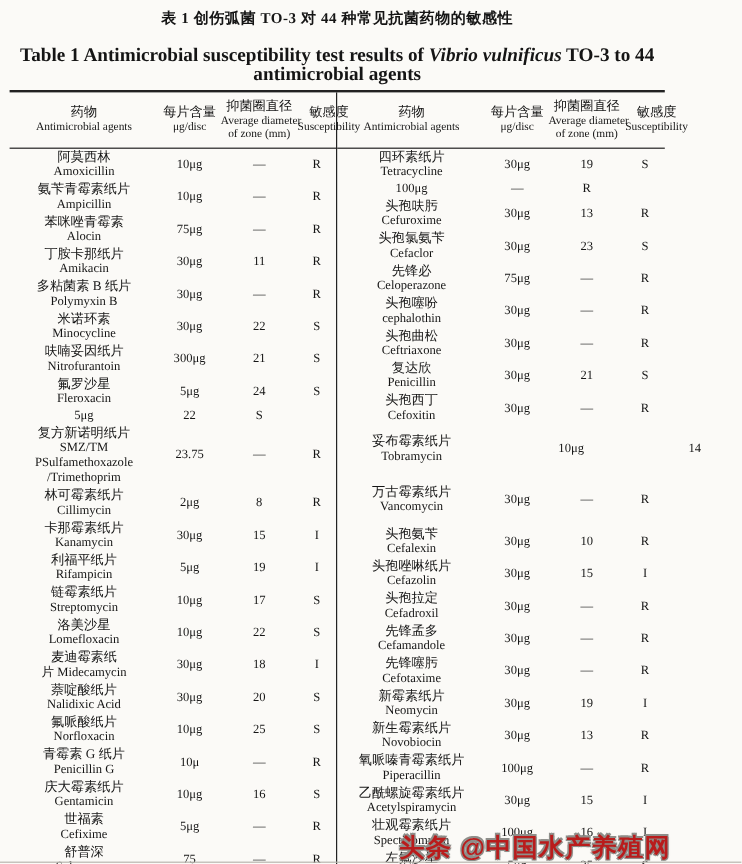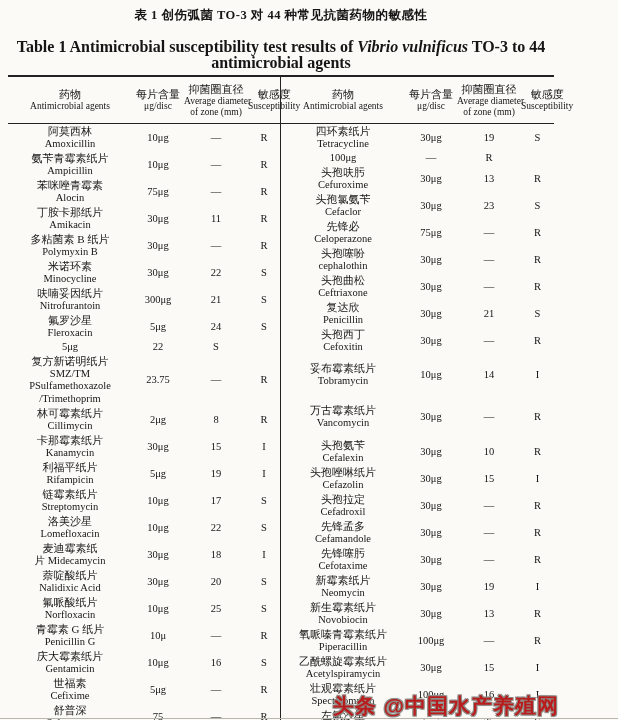--- a/index.html
+++ b/index.html
@@ -49,21 +49,21 @@
     grid-template-columns:124px 52px 64px 1fr;
     align-items:center;
     text-align:center;
     padding:1px 0;
   }
   .agent-zh { font-size:11px; line-height:12.5px; }
   .agent-en { font-size:10.5px; line-height:12.5px; white-space:pre-line; }
   .cell.dose, .cell.zone, .cell.susc { font-size:10.5px; line-height:12px; }
 
   
-  .half.right .trow:nth-child(10) { padding:8px 0; }
+  .half.right .trow:nth-child(10) { padding:8px 0;gap:45px; }
   .half.right .trow:nth-child(11) { padding:9px 0; }
 
   .baseline-rule {
     position:absolute; left:0; bottom:1px; width:618px;
     border-bottom:1px solid #b9b6ae;
   }
 
   .watermark {
     position:absolute; right:3px; bottom:0px;
     font-family:"Liberation Sans","DejaVu Sans",sans-serif;

